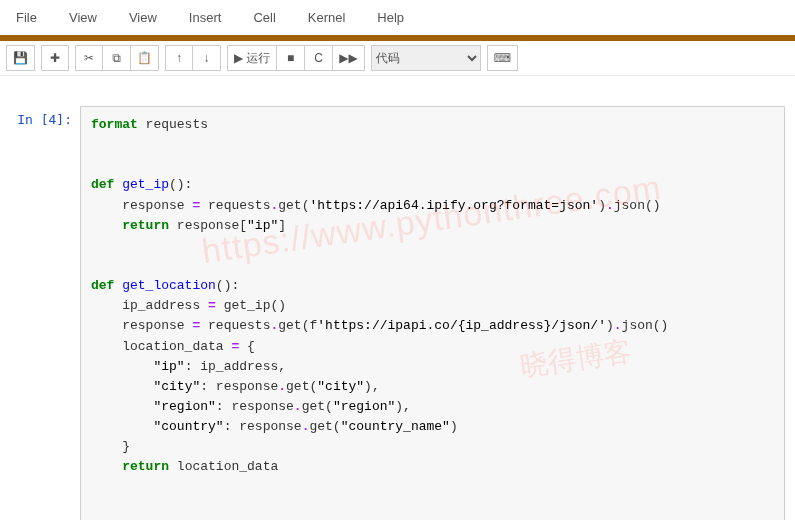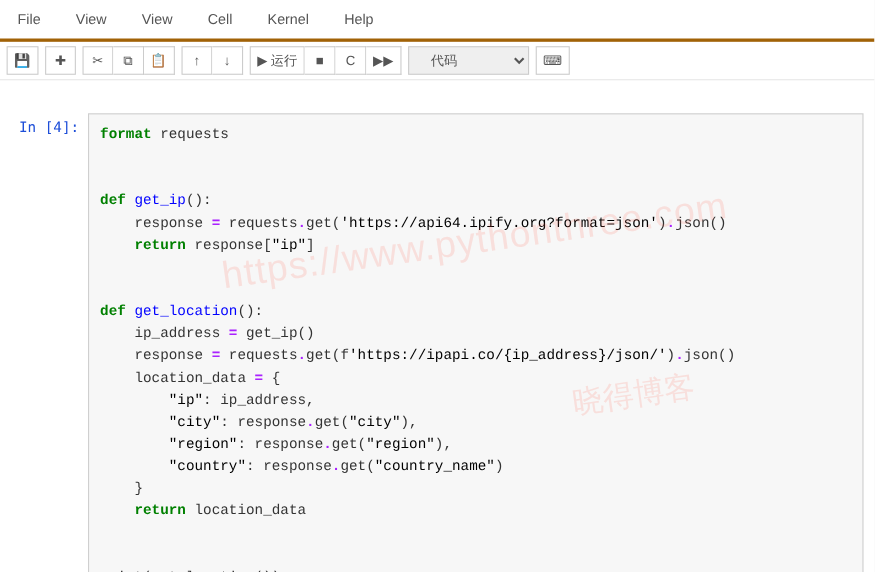--- a/index.html
+++ b/index.html
@@ -7,21 +7,21 @@
     margin: 0;
     font-family: "Helvetica Neue", Helvetica, Arial, sans-serif;
     font-size: 13px;
     color: #333;
     background: #fff;
     width: 795px;
     position: relative;
   }
   .menubar {
     display: flex;
-    border-bottom: 3px solid #a16207;
+    border-bottom: 6px solid #a16207;
     padding: 4px 0;
   }
   .menubar .menu-item {
     padding: 6px 16px;
     cursor: pointer;
     color: #555;
   }
   .toolbar {
     display: flex;
     align-items: center;
@@ -44,21 +44,21 @@
     padding: 0 6px;
     cursor: pointer;
     color: #555;
     font-size: 12px;
   }
   .btn-group .tb-btn + .tb-btn { border-left: none; }
   .celltype-select {
     height: 26px;
     border: 1px solid #ccc;
     font-size: 12px;
-    padding: 0 16px;
+    padding: 0 0;
     min-width: 110px;
     color: #555;
   }
   .notebook-area {
     padding: 30px 10px 10px 10px;
   }
   .cell {
     display: flex;
     margin-bottom: 6px;
   }
@@ -114,20 +114,21 @@
     z-index: 5;
   }
 </style>
 </head>
 <body>
 
 <div class="menubar">
   <div class="menu-item">File</div>
   <div class="menu-item">View</div>
   <div class="menu-item">View</div>
+  <div class="menu-item">Insert</div>
   <div class="menu-item">Cell</div>
   <div class="menu-item">Kernel</div>
   <div class="menu-item">Help</div>
 </div>
 
 <div class="toolbar">
   <div class="btn-group">
     <button class="tb-btn">
         <span>💾</span>
       </button>

